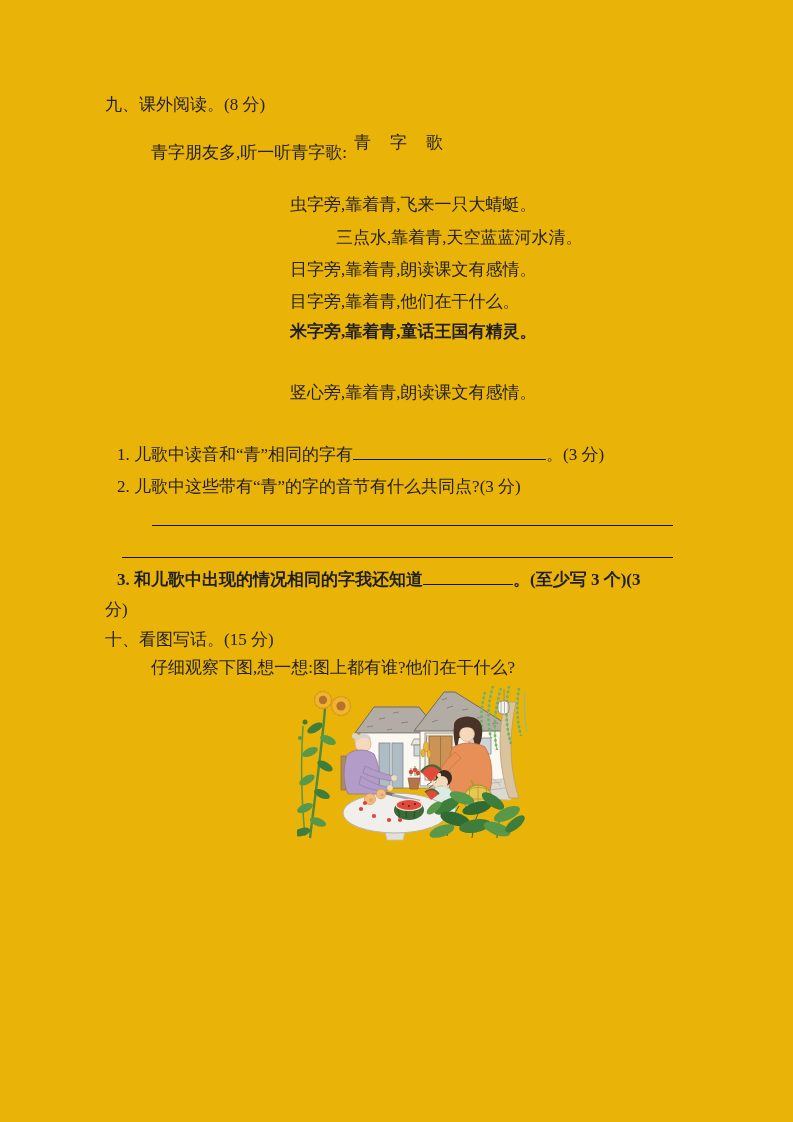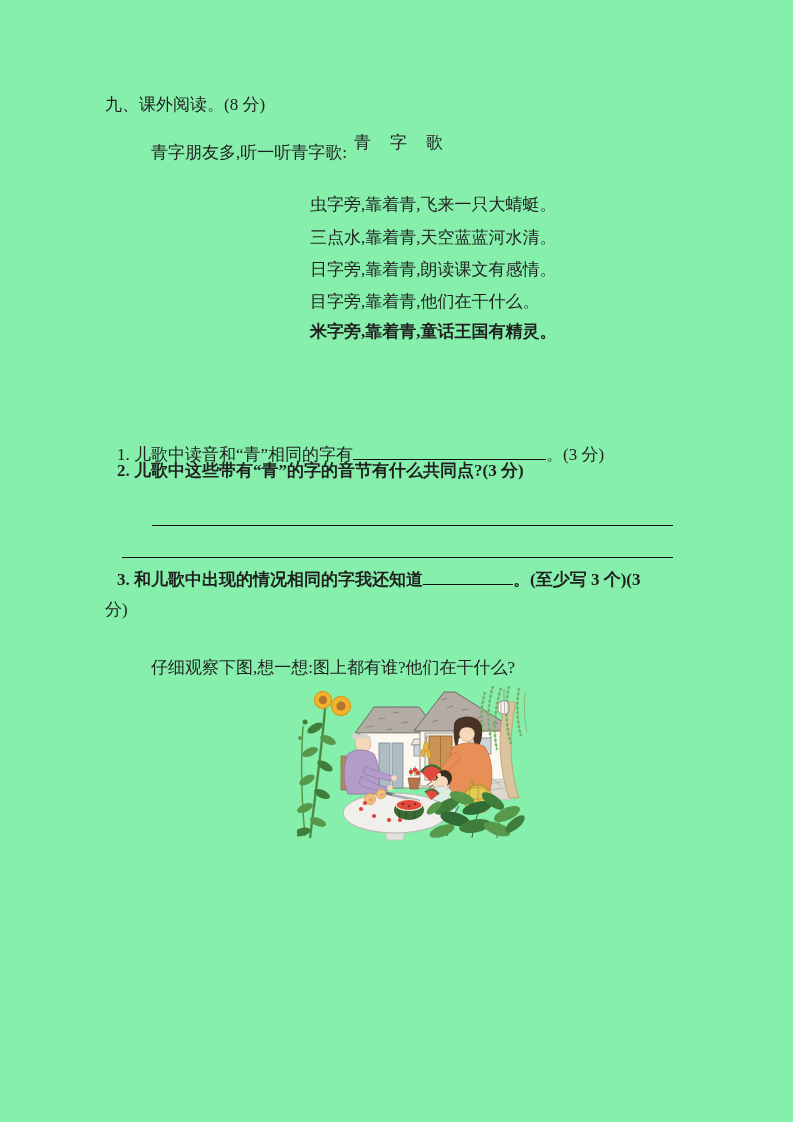--- a/index.html
+++ b/index.html
@@ -1,63 +1,65 @@
 <!DOCTYPE html>
 <html lang="zh"><head>
 <meta charset="utf-8">
 <style>
   html,body { margin:0; padding:0; background:#ffffff; }
   .page {
-    position:relative; width:793px; height:1122px; background:#86efac;
+    position:relative; width:793px; height:1122px; background:#eab308;
     font-family:"Liberation Serif","DejaVu Serif",serif;
     color:#1f1f1f; overflow:hidden;
   }
   .row { position:absolute; font-size:17px; line-height:22px; white-space:nowrap; }
   .title-row { left:105px; width:588px; text-align:center; letter-spacing:1px; }
   .blank {
     display:inline-block; border-bottom:1.4px solid #111; height:15px;
     vertical-align:baseline;
   }
   .blank.q1 { width:193px; }
   .blank.q3 { width:90px; }
   .answer-line { position:absolute; border-bottom:1.5px solid #111; height:20px; }
-  .poem-line { left:310px; }
+  .poem-line { left:290px; }
   svg { display:block; }
 </style>
 </head>
 <body>
 
 <div class="page">
 
   <div class="row" style="left:105px; top:94px;">九、课外阅读。(8 分)</div>
 
   <div class="row title-row" style="top:132px;">青　字　歌</div>
 
   <div class="row" style="left:151px; top:142px;">青字朋友多,听一听青字歌:</div>
 
   <div class="row poem-line" style="top:194px;">虫字旁,靠着青,飞来一只大蜻蜓。</div>
-  <div class="row poem-line" style="top:227px;">三点水,靠着青,天空蓝蓝河水清。</div>
+  <div class="row poem-line" style="top:227px;margin-left:46px;">三点水,靠着青,天空蓝蓝河水清。</div>
   <div class="row poem-line" style="top:259px;">日字旁,靠着青,朗读课文有感情。</div>
   <div class="row poem-line" style="top:291px;">目字旁,靠着青,他们在干什么。</div>
   <div class="row poem-line" style="top:321px;font-weight:bold;">米字旁,靠着青,童话王国有精灵。</div>
+  <div class="row poem-line" style="top:382px;">竖心旁,靠着青,朗读课文有感情。</div>
 
   <div class="row" style="left:117px; top:444px;">
     <span>1. 儿歌中读音和“青”相同的字有</span><span class="blank q1"></span><span>。(3 分)</span>
   </div>
 
-  <div class="row" style="left:117px; top:460px;font-weight:bold;">2. 儿歌中这些带有“青”的字的音节有什么共同点?(3 分)</div>
+  <div class="row" style="left:117px; top:476px;">2. 儿歌中这些带有“青”的字的音节有什么共同点?(3 分)</div>
 
   <div class="answer-line" style="left:152px; top:505px; width:521px;"></div>
   <div class="answer-line" style="left:122px; top:537px; width:551px;"></div>
 
   <div class="row" style="left:117px; top:569px;font-weight:bold;">
     <span>3. 和儿歌中出现的情况相同的字我还知道</span><span class="blank q3"></span><span>。(至少写 3 个)(3</span>
   </div>
   <div class="row" style="left:105px; top:599px;">分)</div>
 
+  <div class="row" style="left:105px; top:629px;">十、看图写话。(15 分)</div>
 
   <div class="row" style="left:151px; top:657px;">仔细观察下图,想一想:图上都有谁?他们在干什么?</div>
 
   <div style="position:absolute; left:297px; top:686px;">
     <svg width="232" height="156" viewBox="0 0 232 156">
 
       <g>
         <polygon points="58,47 77,21 122,21 143,47" stroke="#6f6b66" stroke-width="1" fill="#b2aca5"></polygon>
         <path d="M70,41 l6,-1 M82,33 l6,-1 M96,27 l6,-1 M104,37 l7,-1 M118,43 l6,-1 M90,44 l5,-1" stroke="#7d7871" stroke-width="0.8" fill="none"></path>
         <rect x="63" y="47" width="75" height="55" stroke="#8b887f" stroke-width="0.9" fill="#faf8f1"></rect>

